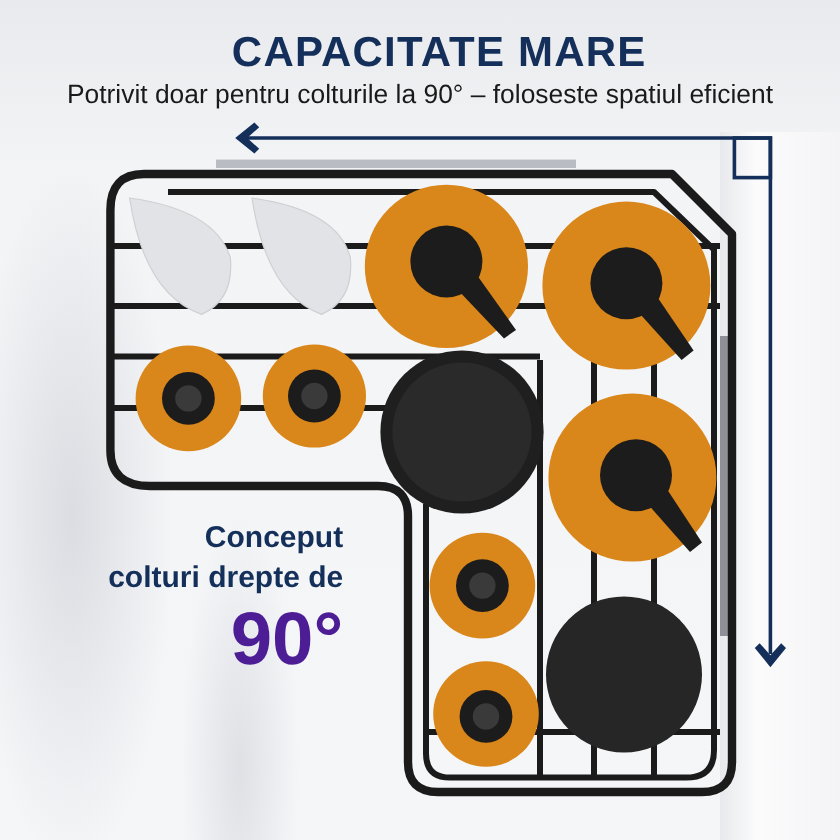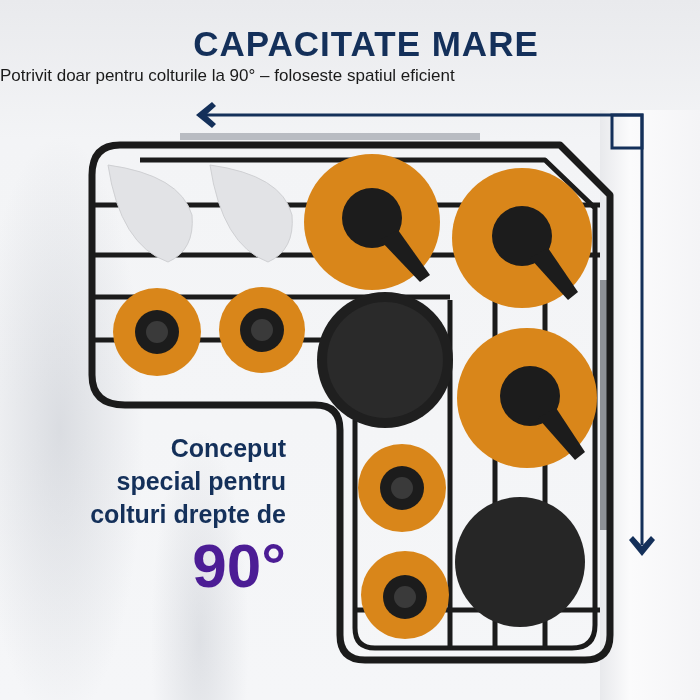--- a/index.html
+++ b/index.html
@@ -8,22 +8,22 @@
   .bg { position:absolute; inset:0;
     background:
       linear-gradient(100deg, rgba(255,255,255,0) 0%, rgba(255,255,255,0.0) 60%),
       radial-gradient(ellipse 120px 420px at 60px 430px, rgba(170,175,185,0.35), rgba(255,255,255,0) 70%),
       radial-gradient(ellipse 70px 300px at 200px 640px, rgba(170,175,185,0.3), rgba(255,255,255,0) 70%),
       linear-gradient(180deg, #e9eaed 0%, #f3f4f6 20%, #f5f6f8 100%); }
   .wall-right { position:absolute; left:600px; top:110px; width:100px; height:590px;
     background:linear-gradient(90deg,#e8e9ec,#fbfbfc 30%,#f4f4f6); }
   .header-title { position:absolute; top:24px; left:16px; width:700px; text-align:center;
     font-weight:900; font-size:35px; letter-spacing:1px; color:#14305a; }
-  .header-sub { position:absolute; top:66px; left:0; width:700px; 
-    font-size:17px; color:#1a1a1a; }
+  .header-sub { position:absolute; top:66px; left:0; width:700px; text-align:center;
+    font-size:22px; color:#1a1a1a; }
   .side-text { position:absolute; right:414px; top:432px; text-align:right;
     color:#14305a; font-weight:700; font-size:25px; line-height:33px; }
   .side-text .big { color:#4c1d95; font-size:62px; font-weight:900; line-height:70px; display:block; }
   svg.art { position:absolute; left:0; top:0; }
 </style>
 </head>
 <body>
 
 <div class="bg"></div>
 <div class="wall-right"></div>
@@ -96,16 +96,15 @@
 
   <g>
     <circle cx="385" cy="360" r="68" fill="#1f1f1f"></circle>
     <circle cx="385" cy="360" r="58" fill="#2a2a2a"></circle>
     <circle cx="520" cy="562" r="65" fill="#262626"></circle>
   </g>
 </svg>
 
 <div class="side-text">
   <div>Conceput</div>
-  <div>special pentru</div>
   <div>colturi drepte de</div>
   <span class="big">90°</span>
 </div>
 
 </body></html>

